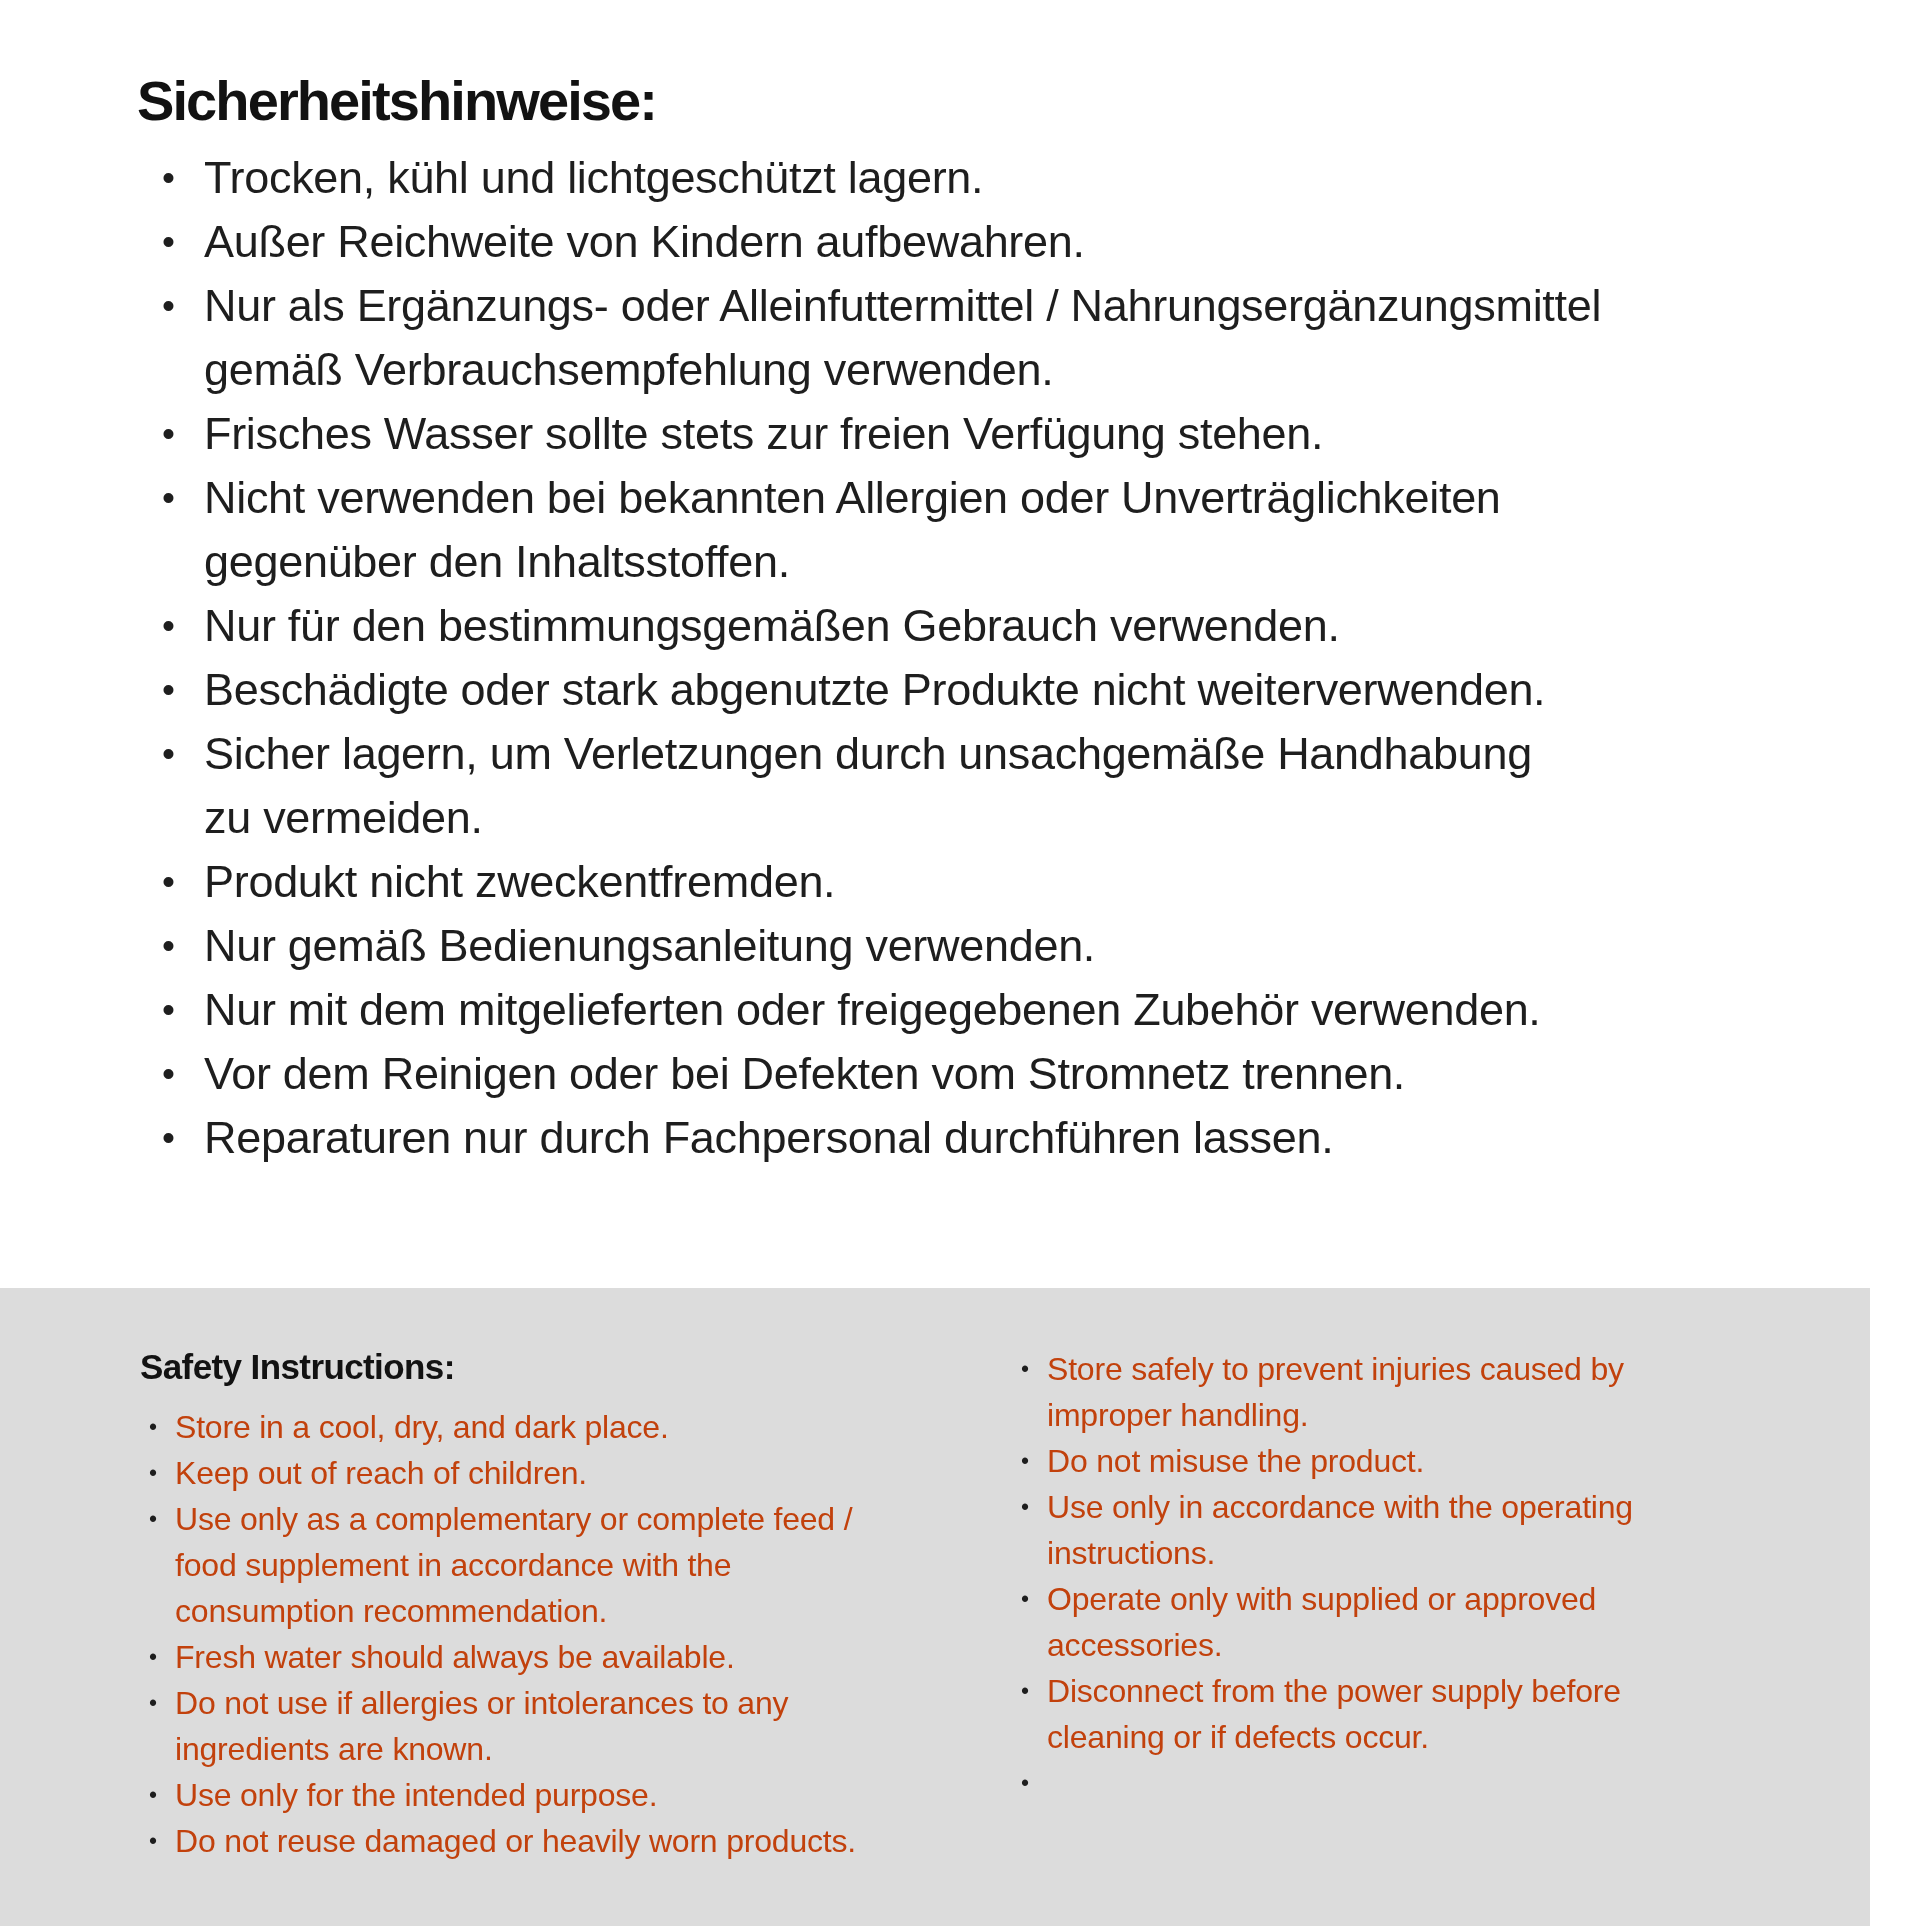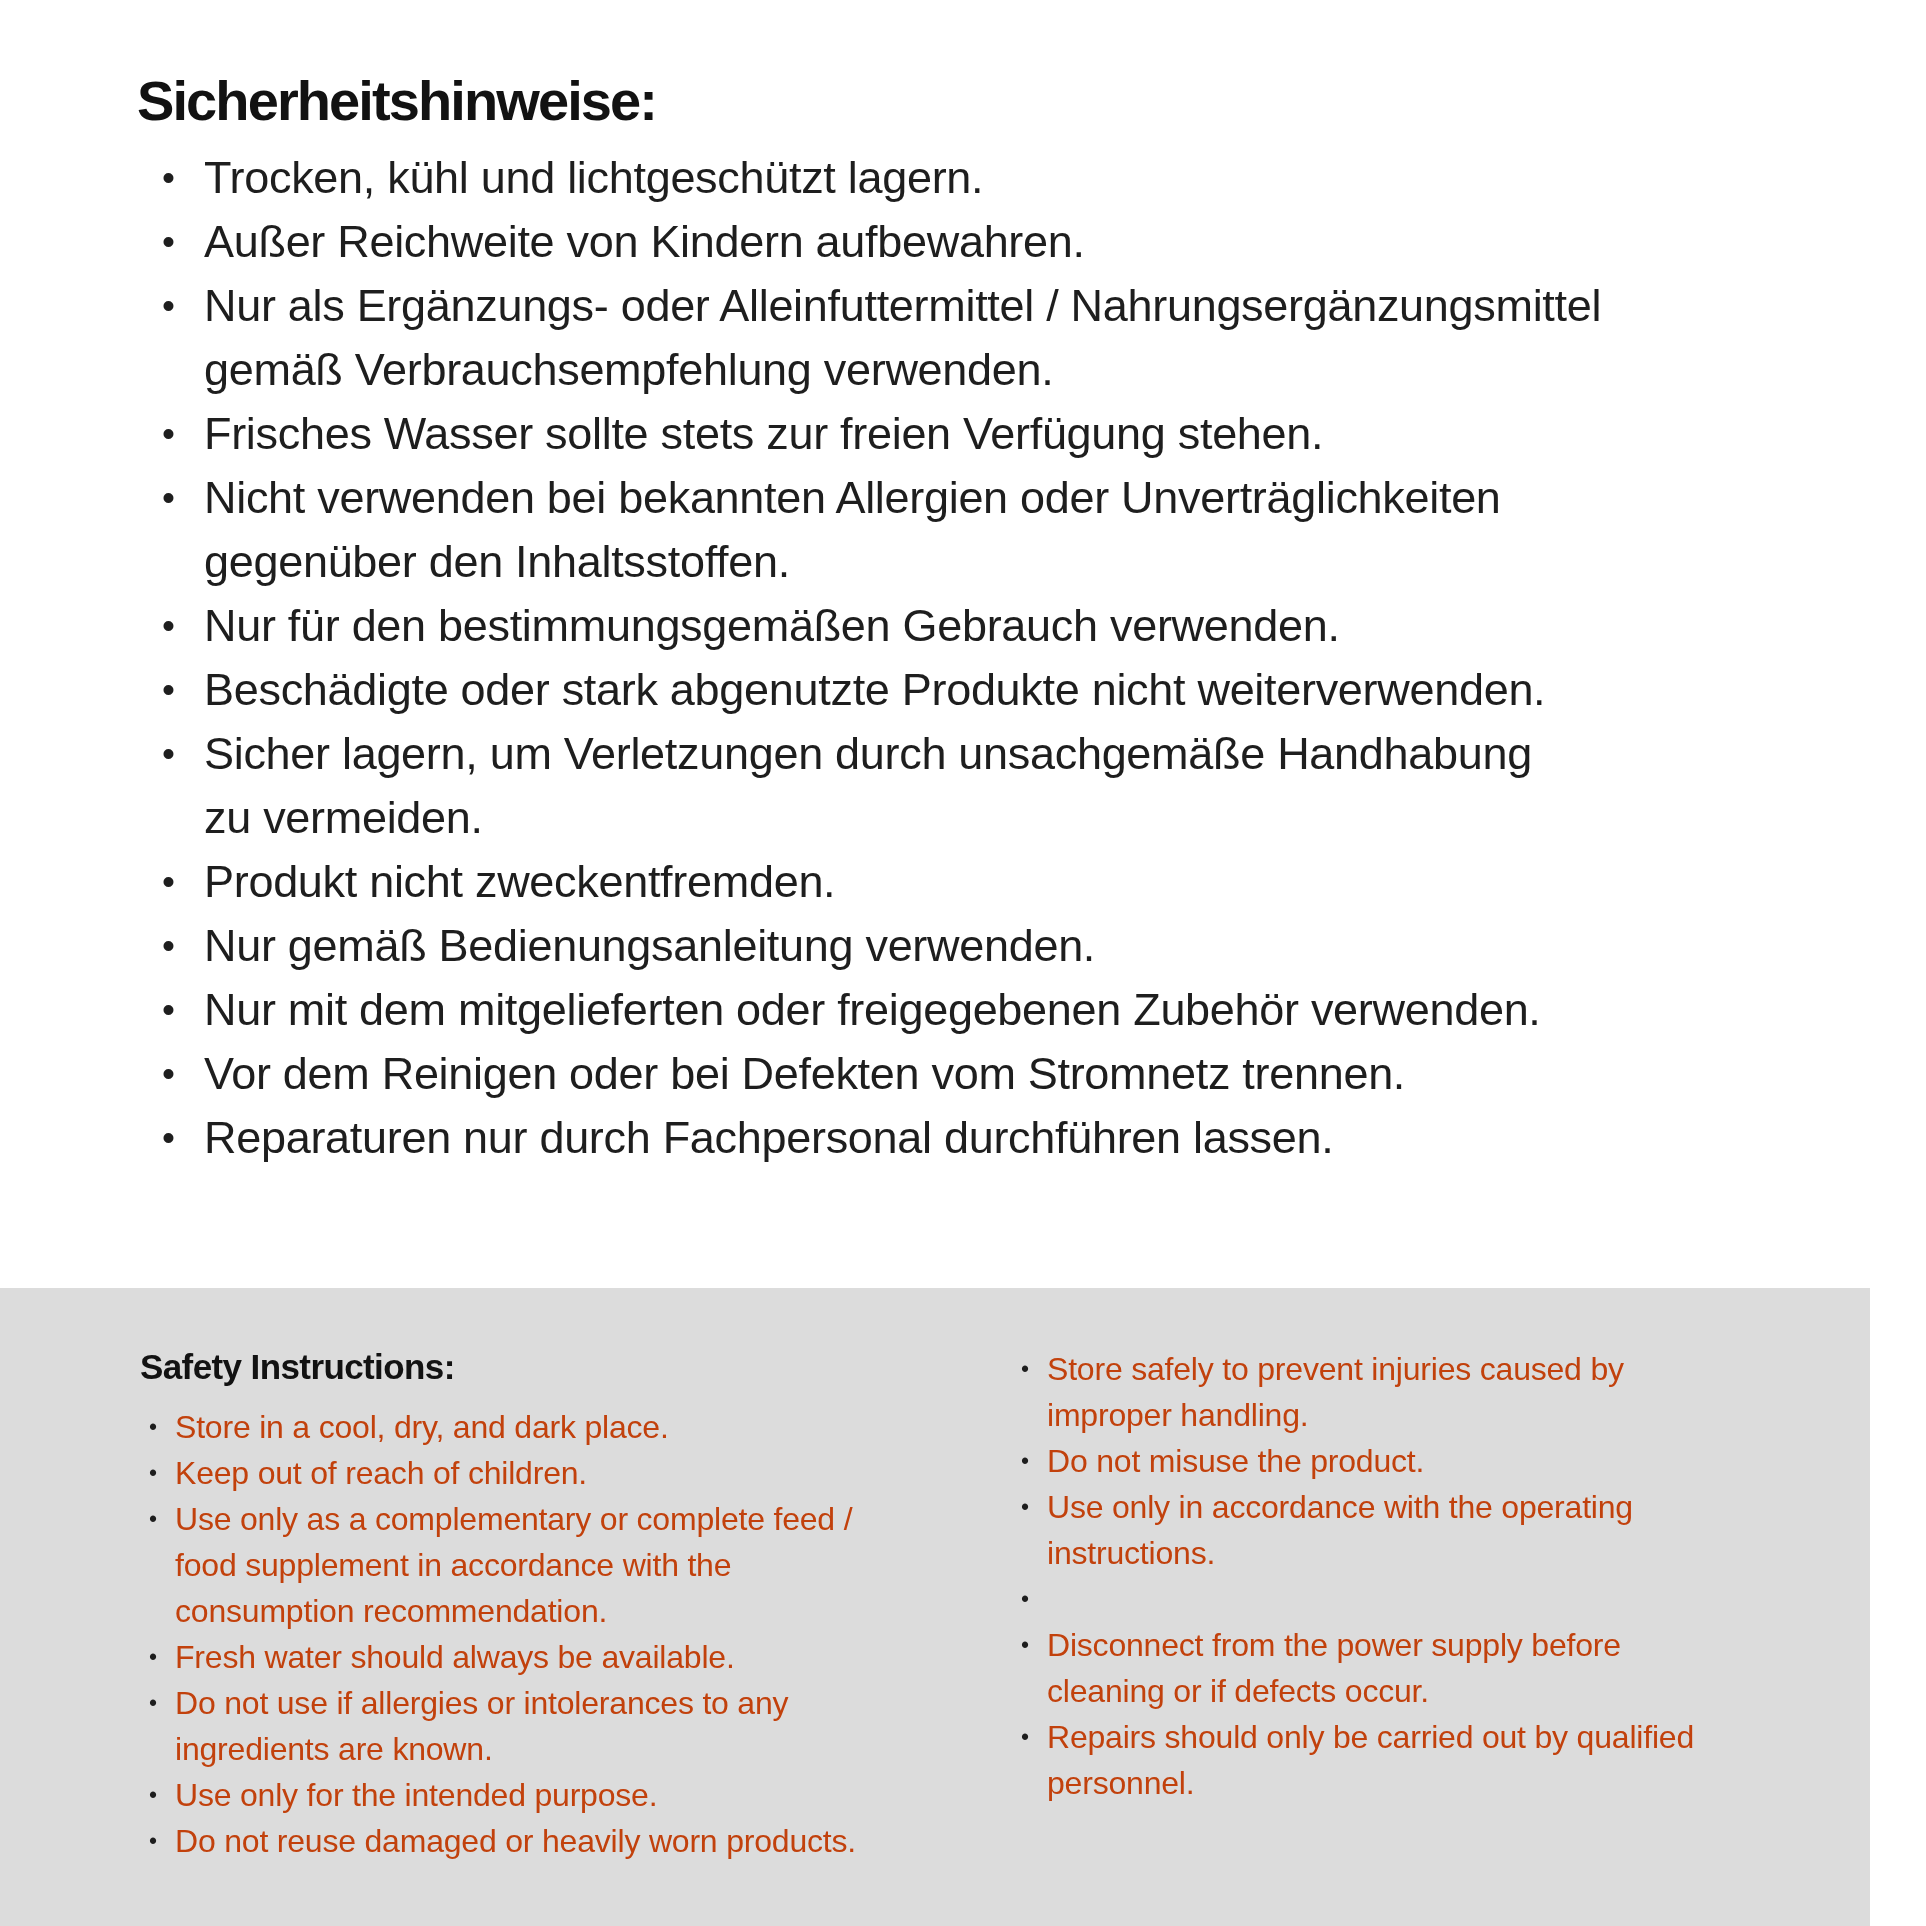--- a/index.html
+++ b/index.html
@@ -197,27 +197,27 @@
       <span class="marker">•</span>
       <span class="txt">Do not misuse the product.</span>
     </div>
     <div class="item">
       <span class="marker">•</span>
       <span class="txt">Use only in accordance with the operating
 instructions.</span>
     </div>
     <div class="item">
       <span class="marker">•</span>
+      <span class="txt">Operate only with supplied or approved
+accessories.</span>
     </div>
     <div class="item">
       <span class="marker">•</span>
       <span class="txt">Disconnect from the power supply before
 cleaning or if defects occur.</span>
     </div>
     <div class="item">
       <span class="marker">•</span>
-      <span class="txt">Repairs should only be carried out by qualified
-personnel.</span>
     </div>
   </div>
 
 </div>
 
 
 </body></html>

